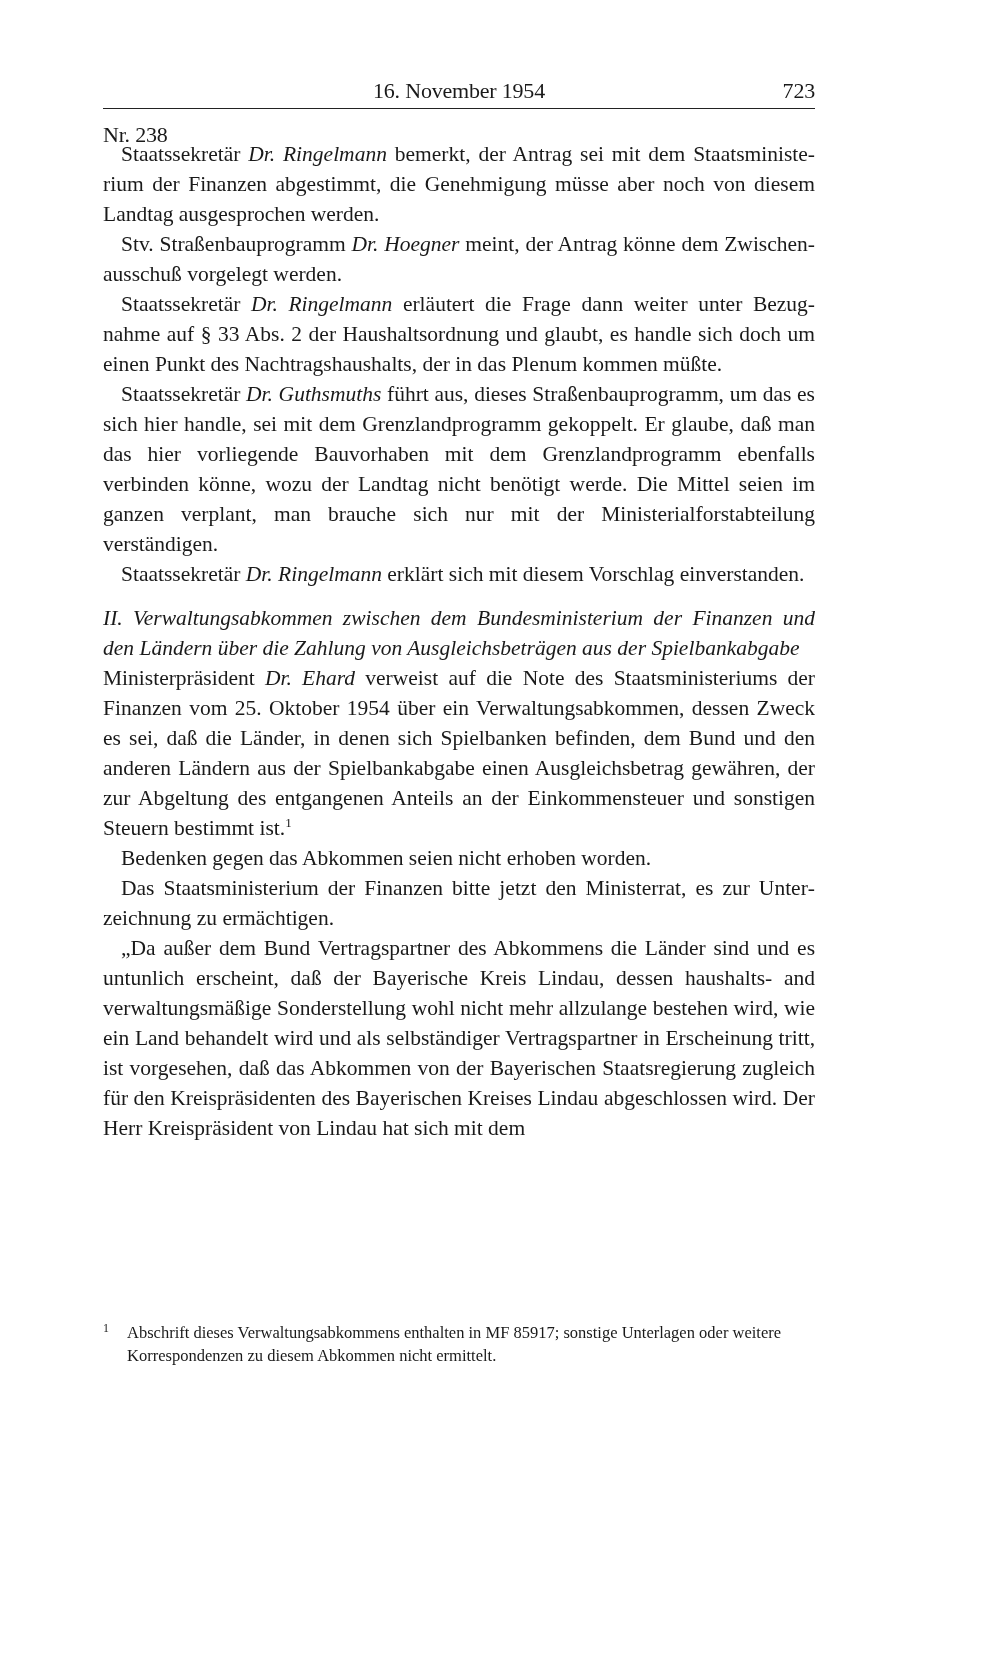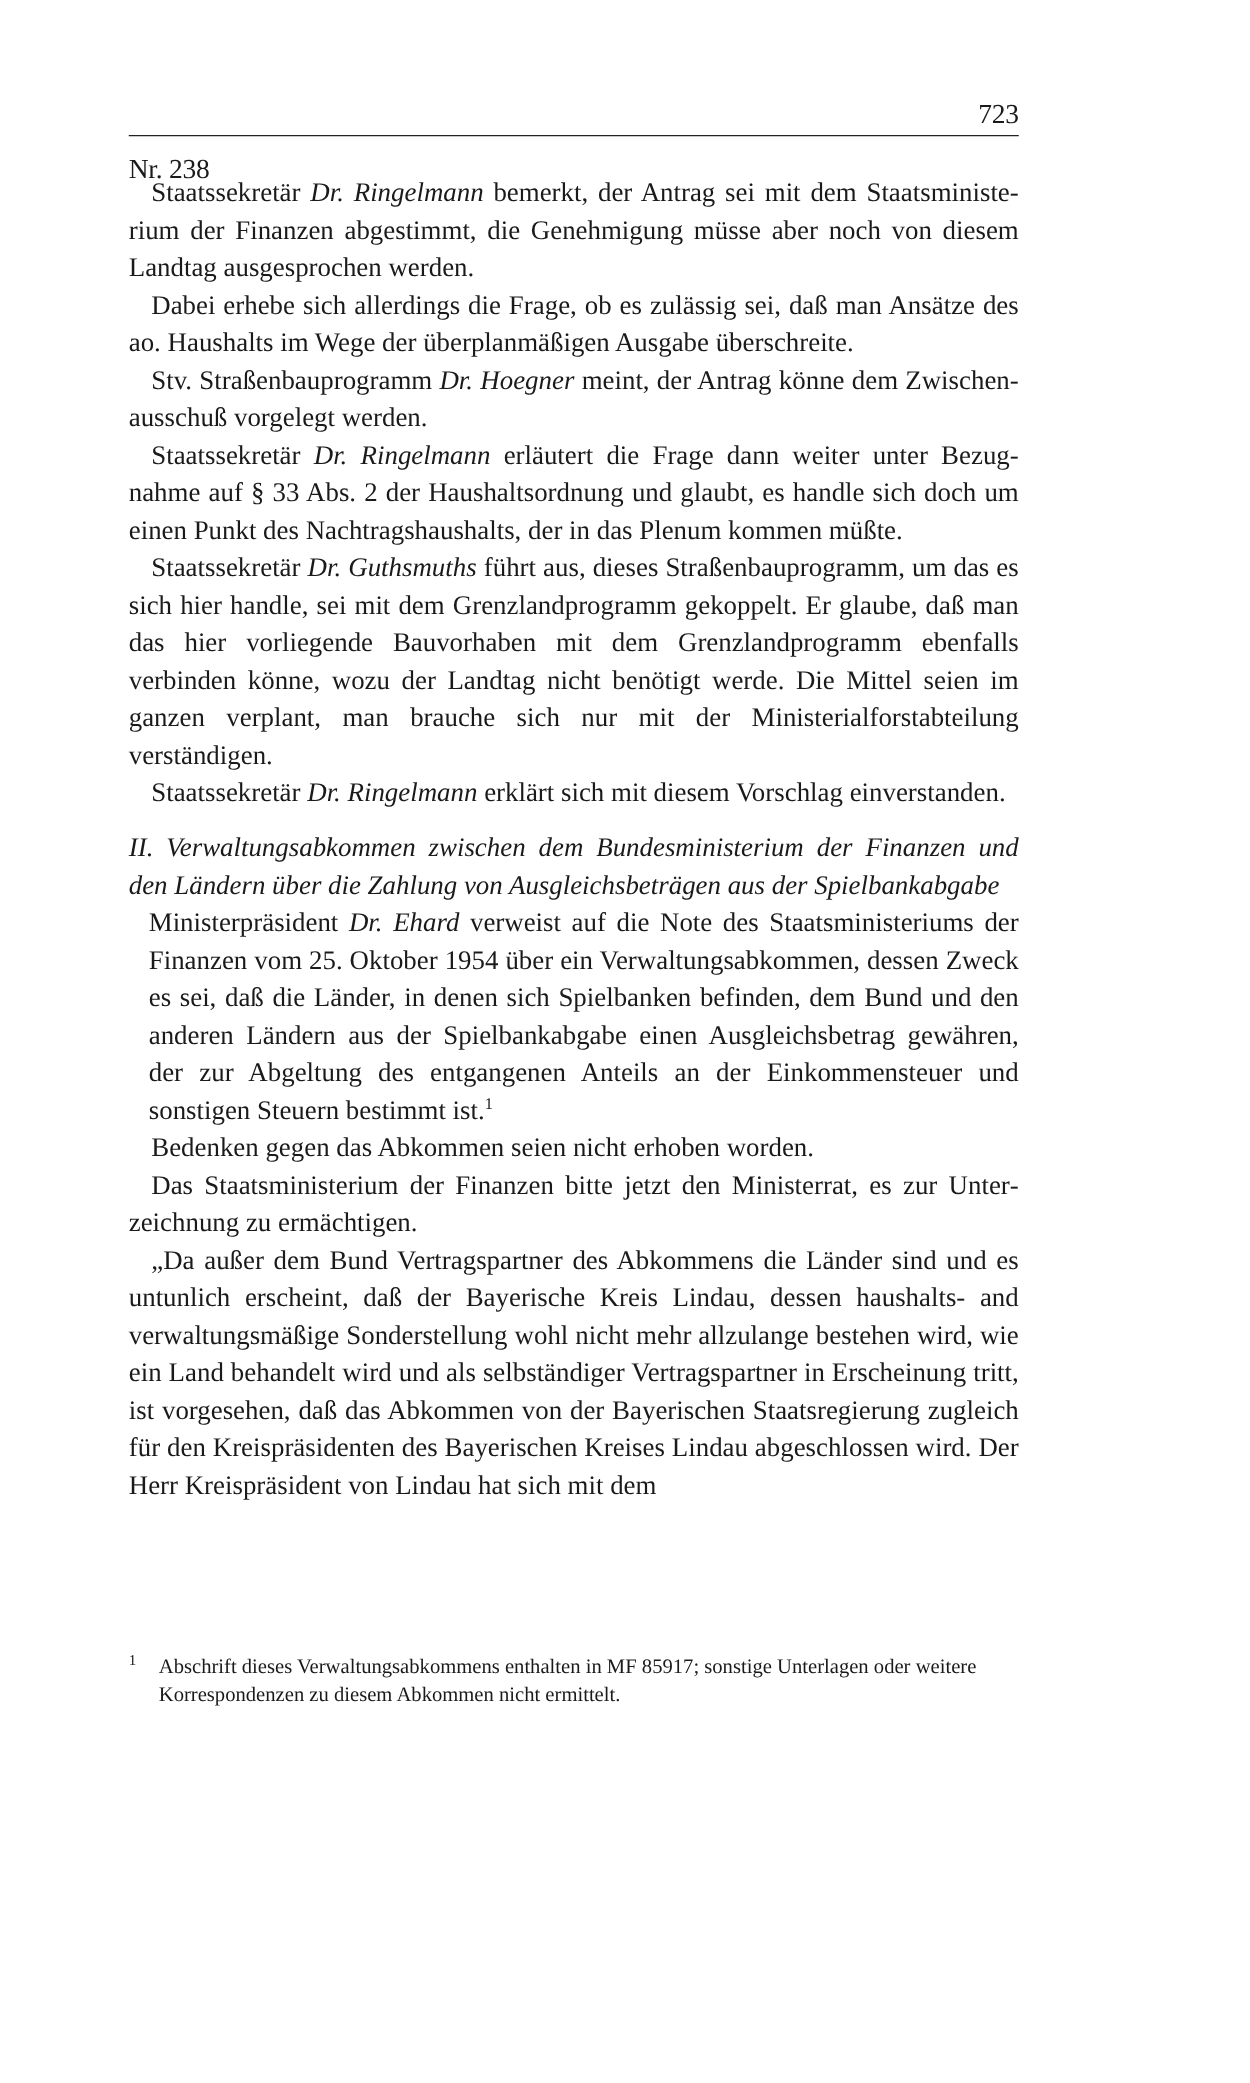--- a/index.html
+++ b/index.html
@@ -8,42 +8,42 @@
     .page { position: absolute; left: 103px; top: 0; width: 712px; }
     .header { position: absolute; top: 78px; left: 0; width: 712px; height: 32px;
               font-size: 22px; letter-spacing: -0.2px; }
     .header .left { position: absolute; left: 0; top: 0; margin-top: 44px; }
     .header .center { position: absolute; left: 0; width: 712px; text-align: center; top: 0; }
     .header .right { position: absolute; right: 0; top: 0; }
     .header-rule { position: absolute; top: 108px; left: 0; width: 712px; height: 1px; background: #222; }
     .body { position: absolute; top: 139px; left: 0; width: 712px;
             font-size: 21.5px; line-height: 30px; text-align: justify; hyphens: manual; }
     .body p { margin: 0; text-indent: 18px; }
-    .body p.noindent { text-indent: 0; margin-left: 16px; }
+    .body p.noindent { text-indent: 0; }
     .body p.heading { font-style: italic; text-indent: 0; margin-top: 14px; }
     .body i { }
     sup { font-size: 13px; line-height: 0; vertical-align: 8px; }
     .footnotes { position: absolute; top: 1321px; left: 0; width: 712px;
                  font-size: 16.5px; line-height: 23px; }
     .fn { position: relative; padding-left: 24px; }
     .fn .num { position: absolute; left: 0; top: -4px; font-size: 12px; }
   </style>
 </head>
 <body>
 
 <div class="page">
   <div class="header">
     <span class="left">Nr. 238</span>
+    <span class="center">16. November 1954</span>
     <span class="right">723</span>
   </div>
   <div class="header-rule"></div>
 
   <div class="body">
     <p><span>Staatssekretär </span><i>Dr. Ringelmann</i><span> bemerkt, der Antrag sei mit dem Staatsministe­rium der Finanzen abgestimmt, die Genehmigung müsse aber noch von diesem Landtag ausgesprochen werden.</span></p>
-    <p>Dabei erhebe sich allerdings die Frage, ob es zulässig sei, daß man Ansätze des ao. Haushalts im Wege der überplanmäßigen Ausgabe überschreite.</p>
     <p><span>Stv. Straßenbauprogramm </span><i>Dr. Hoegner</i><span> meint, der Antrag könne dem Zwischen­ausschuß vorgelegt werden.</span></p>
     <p><span>Staatssekretär </span><i>Dr. Ringelmann</i><span> erläutert die Frage dann weiter unter Bezug­nahme auf § 33 Abs. 2 der Haushaltsordnung und glaubt, es handle sich doch um einen Punkt des Nachtragshaushalts, der in das Plenum kommen müßte.</span></p>
     <p><span>Staatssekretär </span><i>Dr. Guthsmuths</i><span> führt aus, dieses Straßenbauprogramm, um das es sich hier handle, sei mit dem Grenzlandprogramm gekoppelt. Er glaube, daß man das hier vorliegende Bauvorhaben mit dem Grenzlandprogramm ebenfalls verbinden könne, wozu der Landtag nicht benötigt werde. Die Mittel seien im ganzen verplant, man brauche sich nur mit der Ministerialforstabteilung verständigen.</span></p>
     <p><span>Staatssekretär </span><i>Dr. Ringelmann</i><span> erklärt sich mit diesem Vorschlag einver­standen.</span></p>
 
     <p class="heading">II. Verwaltungsabkommen zwischen dem Bundesministerium der Finanzen und den Ländern über die Zahlung von Ausgleichsbeträgen aus der Spielbankabgabe</p>
 
     <p class="noindent"><span>Ministerpräsident </span><i>Dr. Ehard</i><span> verweist auf die Note des Staatsministeriums der Finanzen vom 25. Oktober 1954 über ein Verwaltungsabkommen, dessen Zweck es sei, daß die Länder, in denen sich Spielbanken befinden, dem Bund und den anderen Ländern aus der Spielbankabgabe einen Ausgleichsbetrag gewähren, der zur Abgeltung des entgangenen Anteils an der Einkommensteuer und sonstigen Steuern bestimmt ist.</span><sup>1</sup></p>
     <p>Bedenken gegen das Abkommen seien nicht erhoben worden.</p>
     <p>Das Staatsministerium der Finanzen bitte jetzt den Ministerrat, es zur Unter­zeichnung zu ermächtigen.</p>

